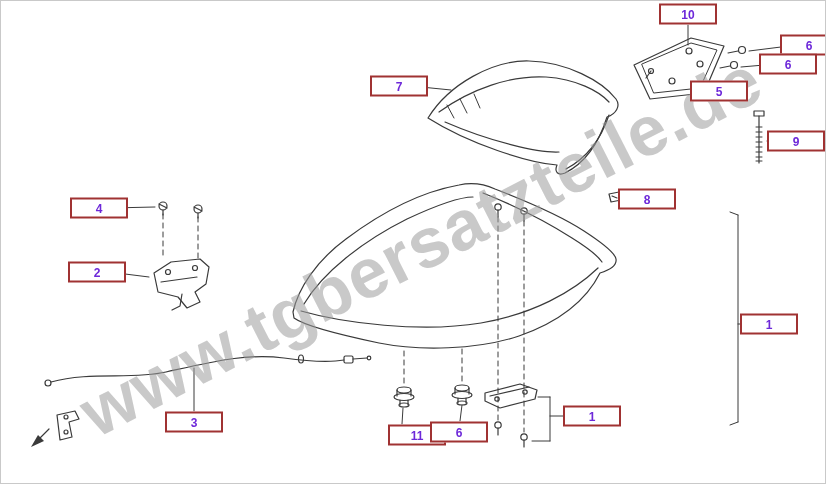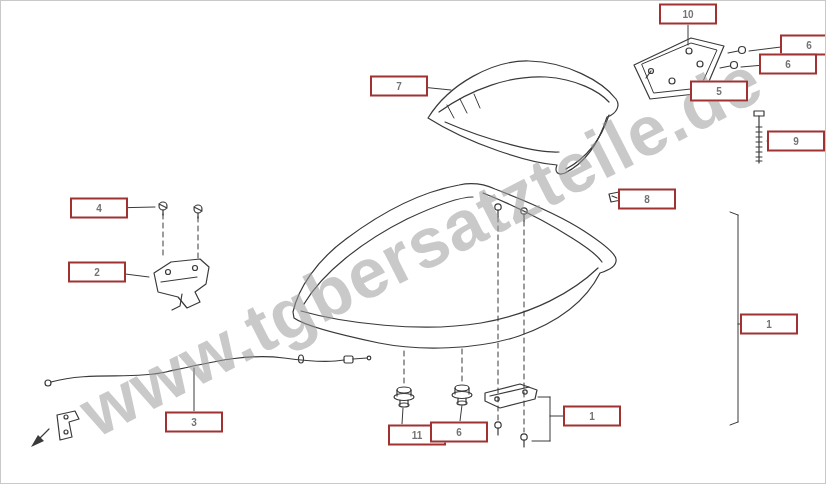--- a/index.html
+++ b/index.html
@@ -34,21 +34,21 @@
     font-size:70px;font-weight:bold;letter-spacing:1px;
     color:var(--watermark-gray,#9e9e9e);
     opacity:.55;white-space:nowrap;pointer-events:none;
   }
   .part-label{
     position:absolute;z-index:3;
     transform:translate(-50%,-50%);
     min-width:14px;height:17px;padding:0 20px;
     background:#fff;
     border:2px solid var(--label-border,#a03232);
-    color:#737373;font-size:10px;font-weight:bold;
+    color:#6d28d9;font-size:12px;font-weight:bold;
     display:flex;align-items:center;justify-content:center;
     box-sizing:content-box;line-height:1;
   }
 </style>
 </head>
 <body>
 
 <div class="page">
 
   <svg class="artwork" width="826" height="484" viewBox="0 0 826 484">

